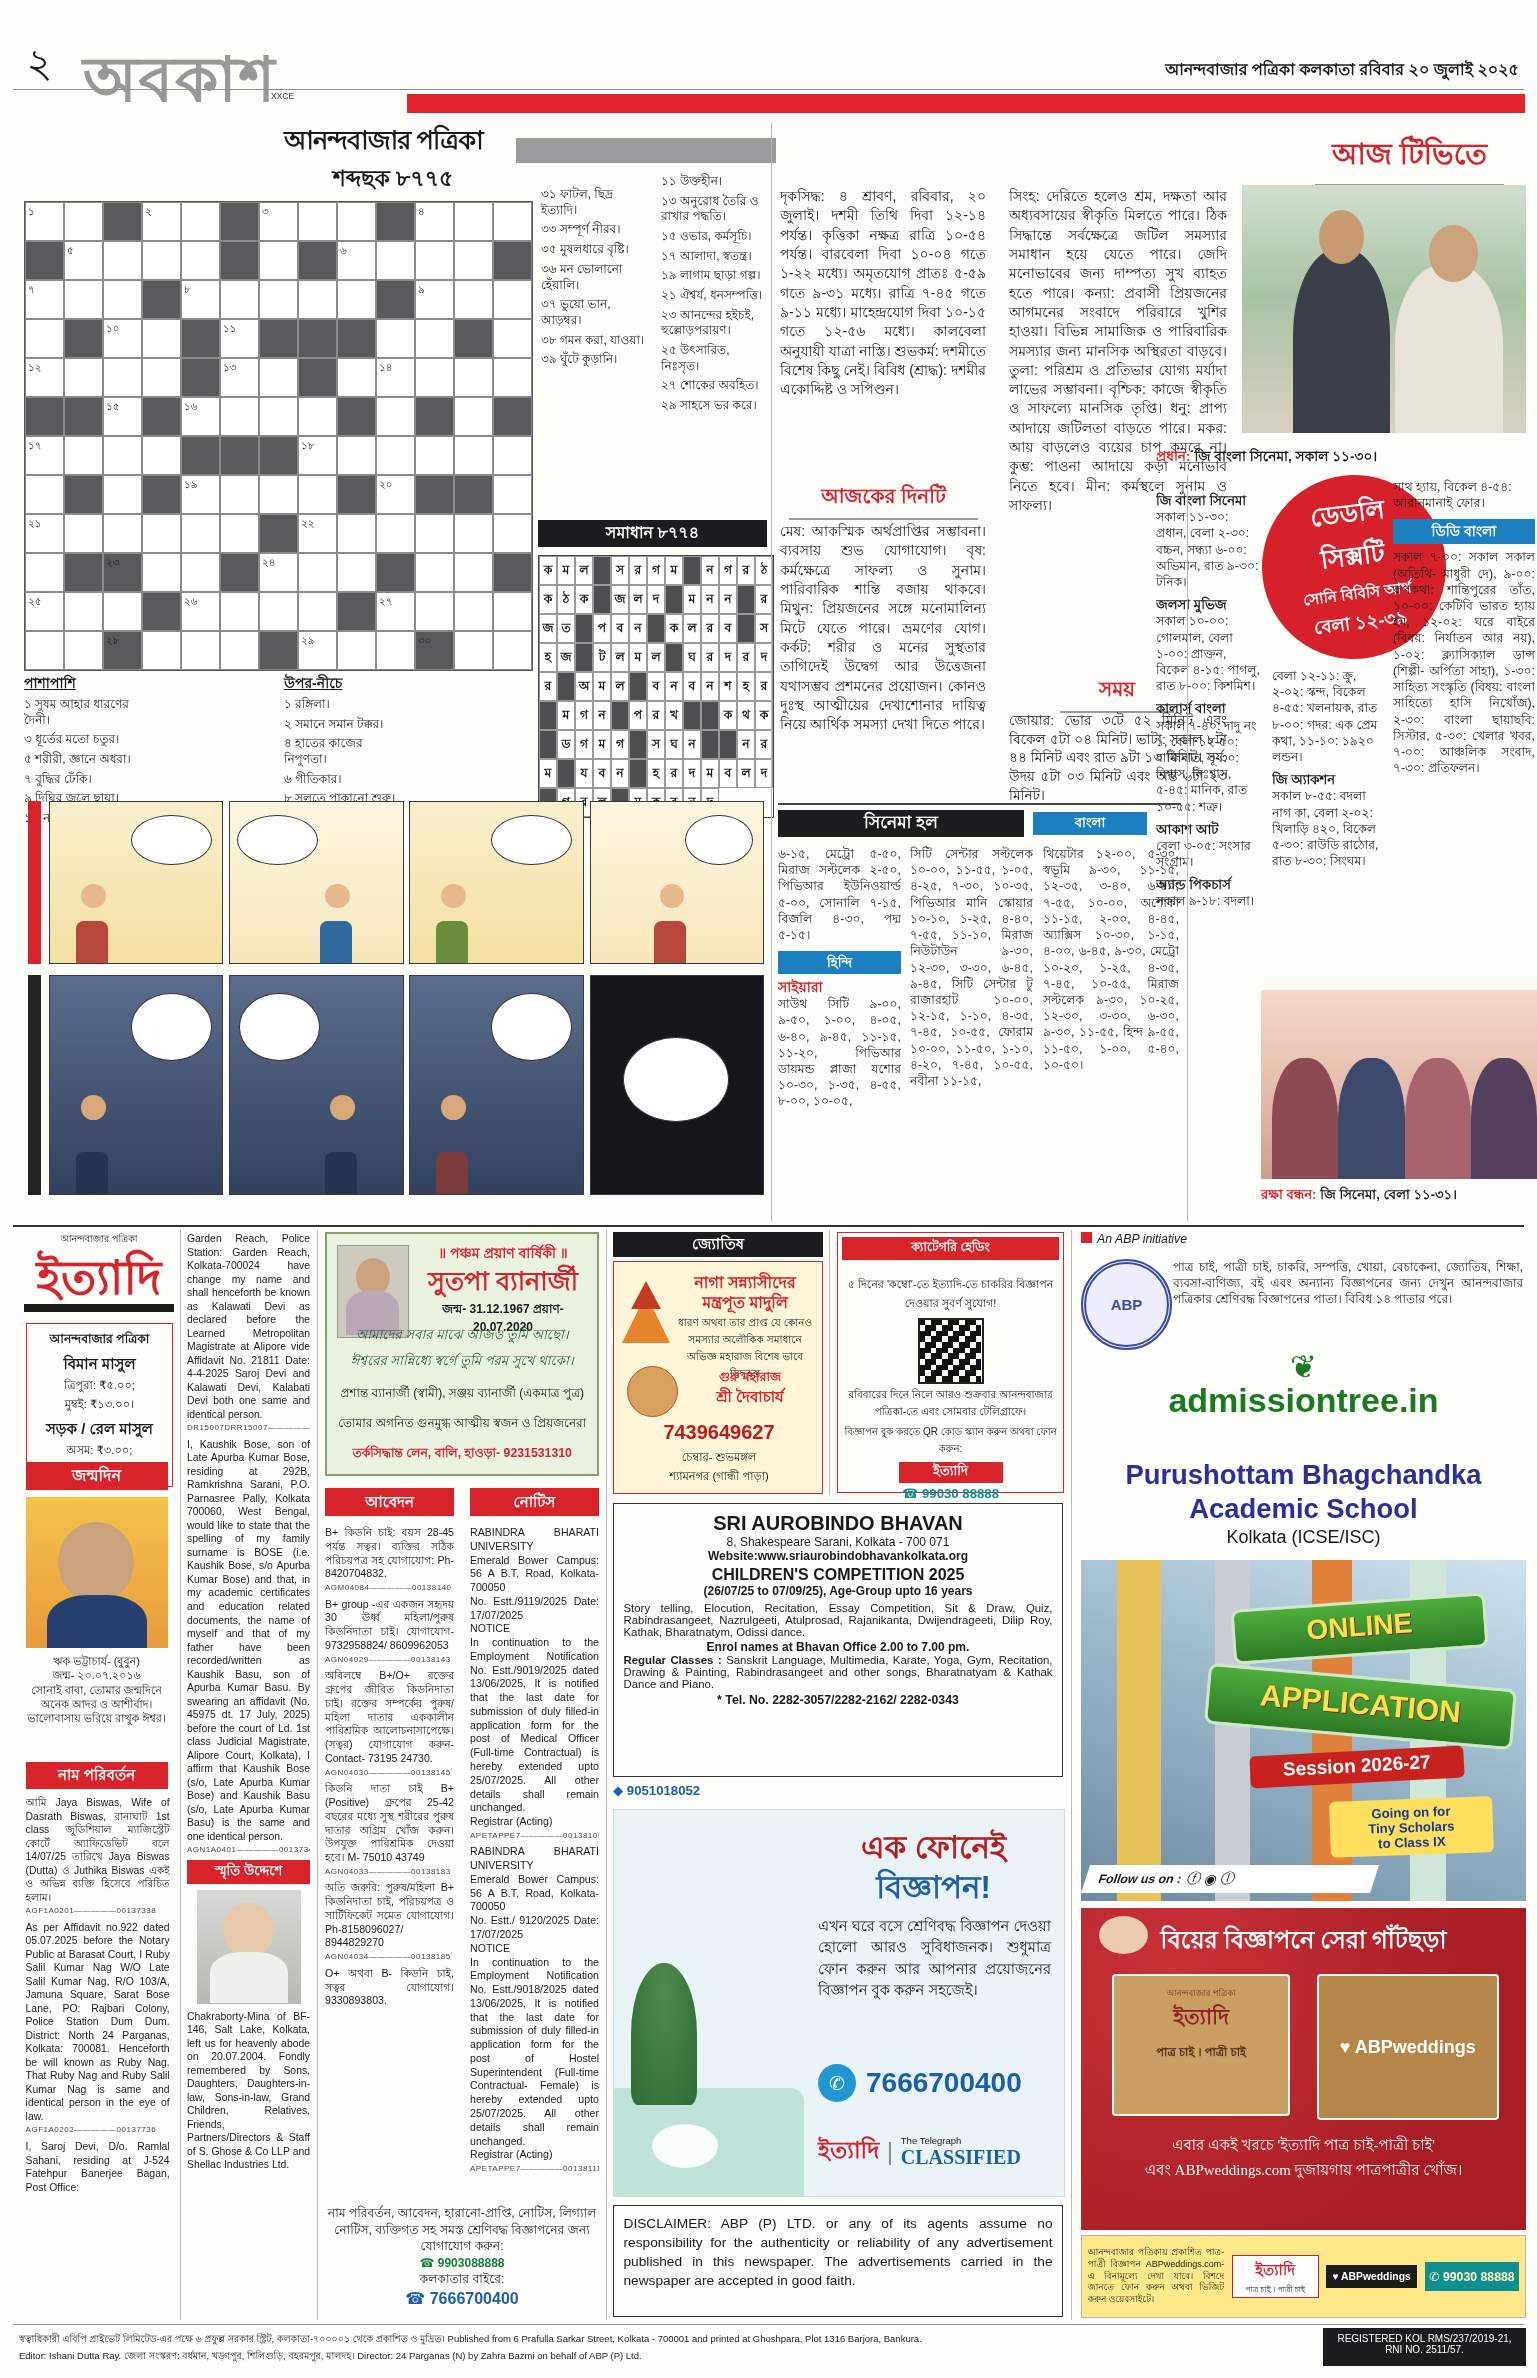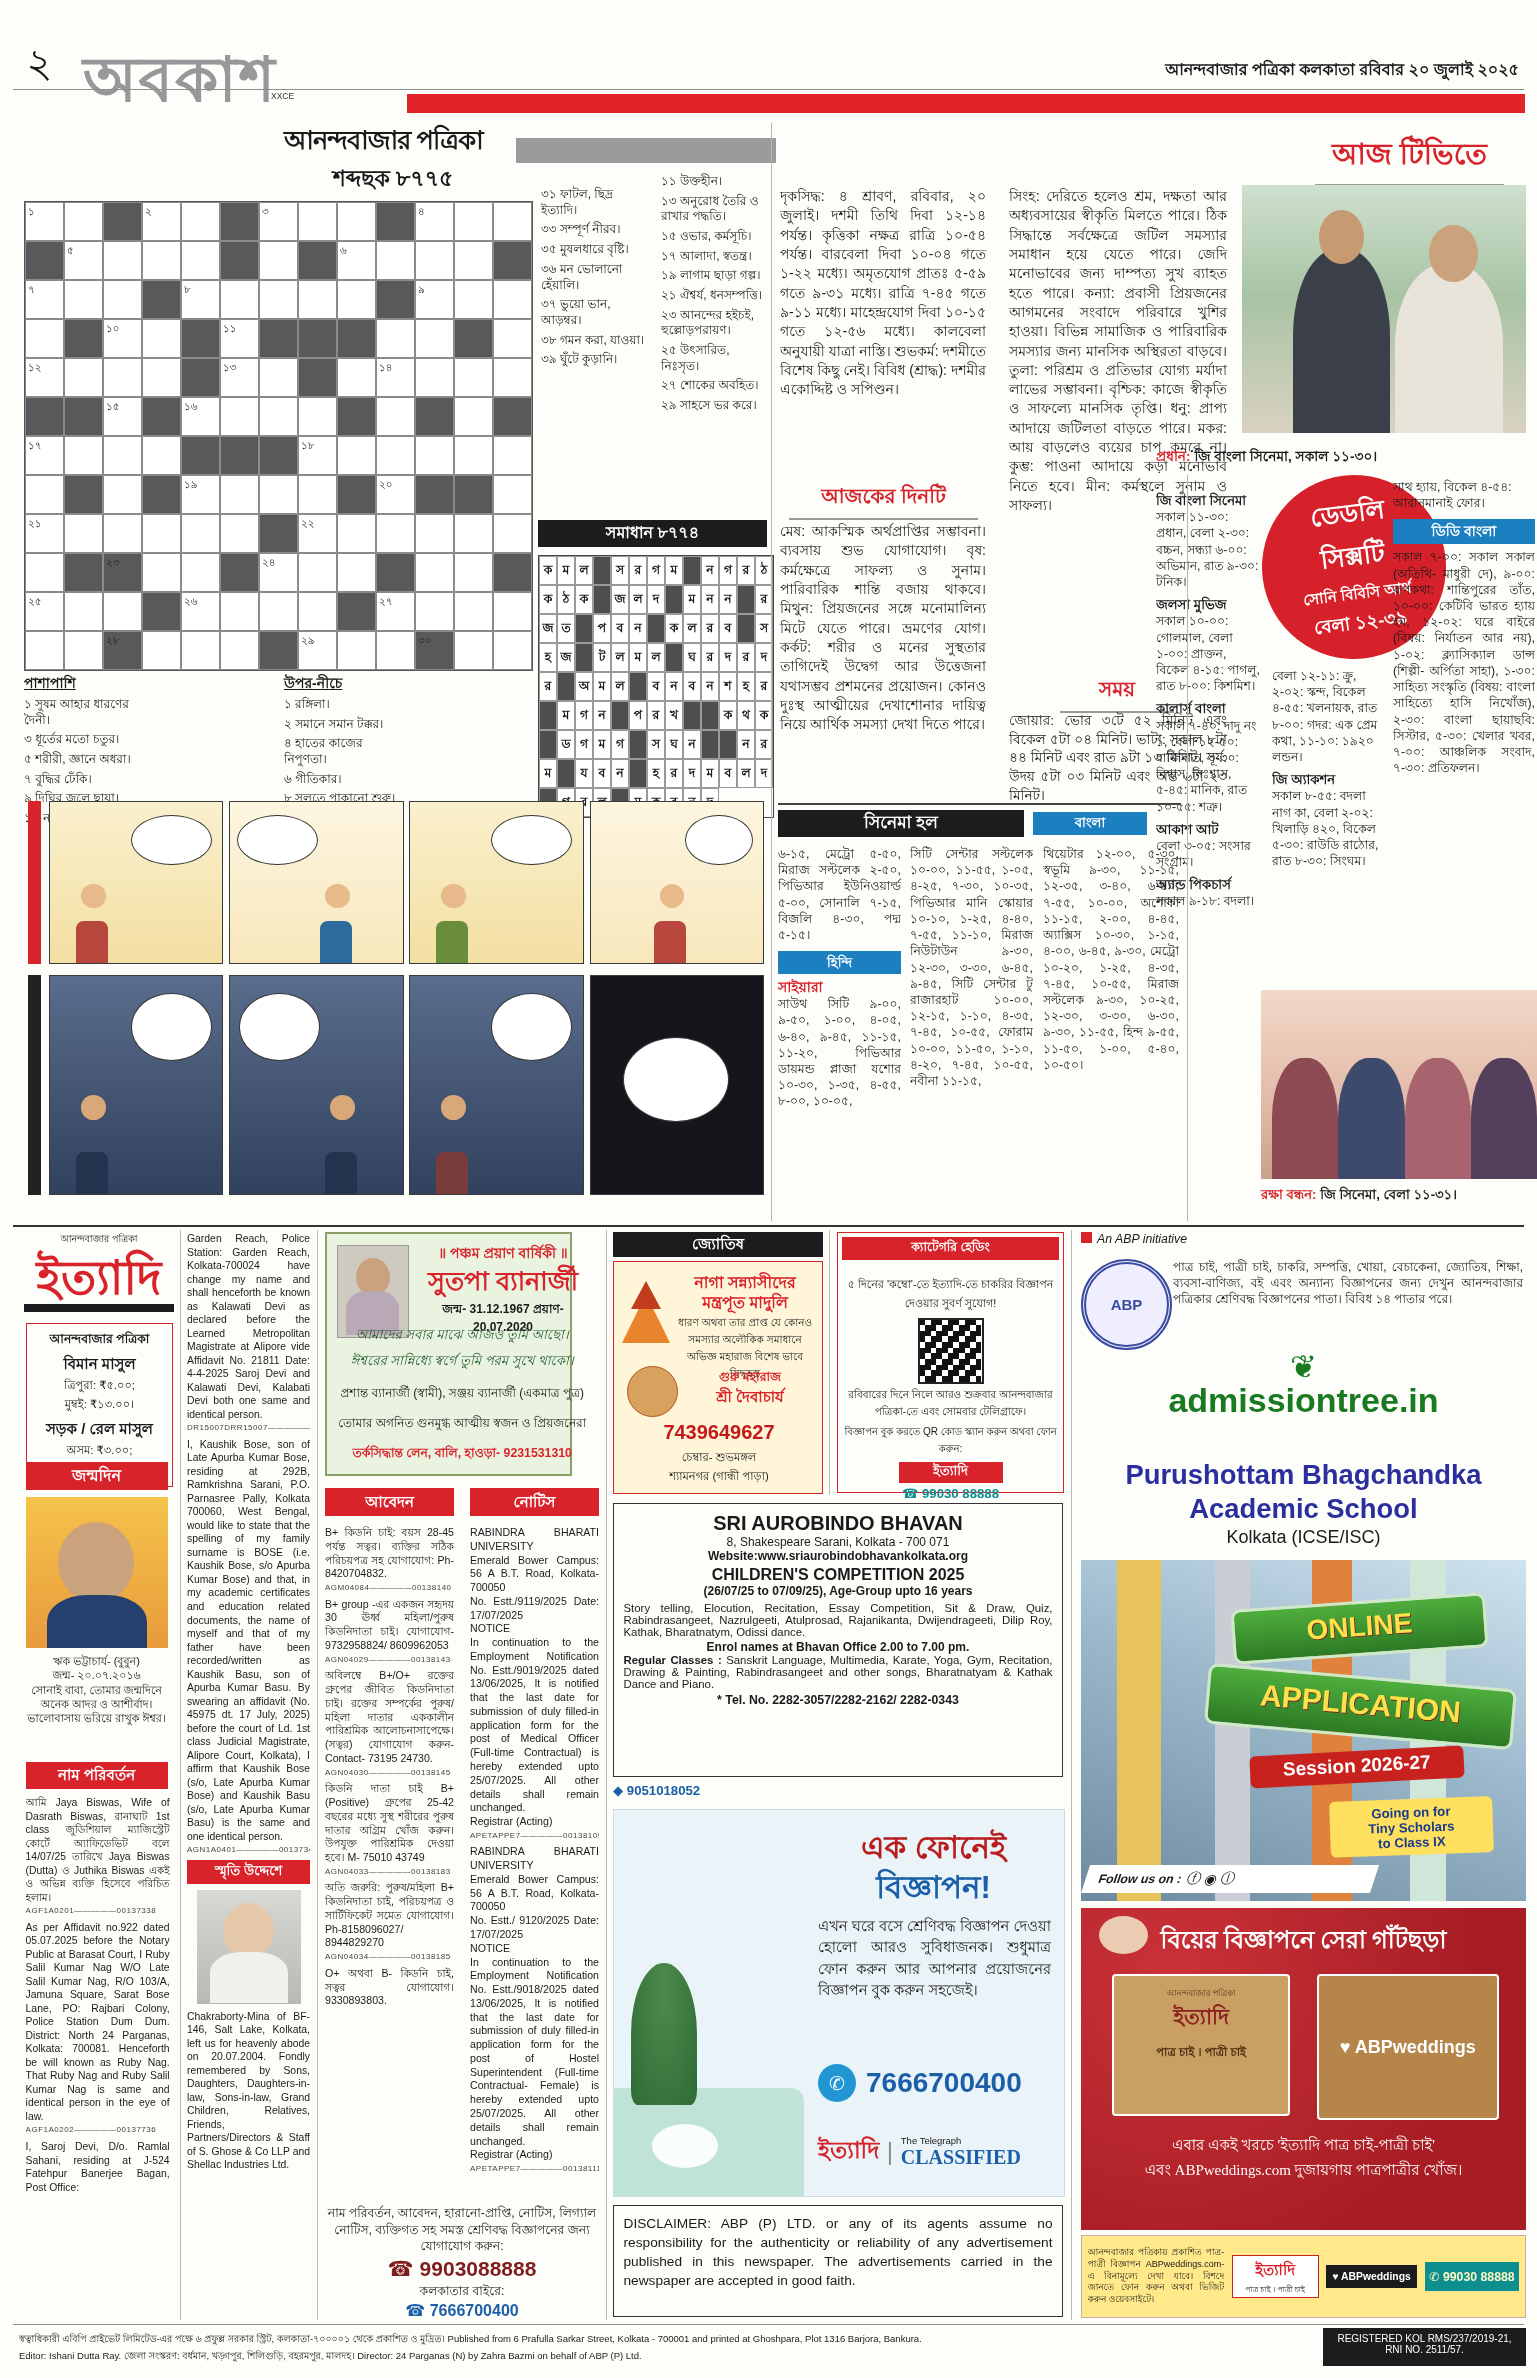--- a/index.html
+++ b/index.html
@@ -607,21 +607,21 @@
     <div class="smalltxt j">I, Kaushik Bose, son of Late Apurba Kumar Bose, residing at 292B, Ramkrishna Sarani, P.O. Parnasree Pally, Kolkata 700060, West Bengal, would like to state that the spelling of my family surname is BOSE (i.e. Kaushik Bose, s/o Apurba Kumar Bose) and that, in my academic certificates and education related documents, the name of myself and that of my father have been recorded/written as Kaushik Basu, son of Apurba Kumar Basu. By swearing an affidavit (No. 45975 dt. 17 July, 2025) before the court of Ld. 1st class Judicial Magistrate, Alipore Court, Kolkata), I affirm that Kaushik Bose (s/o, Late Apurba Kumar Bose) and Kaushik Basu (s/o, Late Apurba Kumar Basu) is the same and one identical person.</div>
     <div class="idline">AGN1A0401—————00137345</div>
     <div class="redbar" style="height:24.6px;font-size:13.2px;margin:5.7px 0">স্মৃতি উদ্দেশে</div>
     <div style="width:104px;height:114px;margin:0 auto;background:linear-gradient(180deg,#d8d8d4,#b9b9b4);position:relative">
       <i class="abs" style="left:26.5px;top:13.2px;width:51px;height:55px;border-radius:50%;background:#e6c8ab"></i>
       <i class="abs" style="left:13.2px;top:62px;width:78px;height:51px;border-radius:40% 40% 0 0;background:#f0f0ec"></i>
     </div>
     <div class="smalltxt j" style="margin-top:5.7px">Chakraborty-Mina of BF-146, Salt Lake, Kolkata, left us for heavenly abode on 20.07.2004. Fondly remembered by Sons, Daughters, Daughters-in-law, Sons-in-law, Grand Children, Relatives, Friends, Partners/Directors &amp; Staff of S. Ghose &amp; Co LLP and Shellac Industries Ltd.</div>
   </div>
 
-  <div class="abs" style="left:325px;top:1232px;width:247px;height:244px;border:2.8px solid #8aa06a;background:#eaf2e0;padding:18px;box-sizing:border-box">
+  <div class="abs" style="left:325px;top:1232px;width:274px;height:244px;border:2.8px solid #8aa06a;background:#eaf2e0;padding:18px;box-sizing:border-box">
     <div class="abs" style="left:9.5px;top:11.4px;width:70px;height:91px;background:#cfcac0;border:0.9px solid #999">
       <i class="abs" style="left:18px;top:11.4px;width:34px;height:38px;border-radius:50%;background:#caa280"></i>
       <i class="abs" style="left:8.5px;top:45px;width:53px;height:44px;border-radius:40% 40% 0 0;background:#b9a8b5"></i>
     </div>
     <div class="abs c red b" style="left:85px;top:7.6px;width:182px;font-size:14px">॥ পঞ্চম প্রয়াণ বার্ষিকী ॥</div>
     <div class="abs c red b" style="left:85px;top:28px;width:182px;font-size:25.6px">সুতপা ব্যানার্জী</div>
     <div class="abs c b" style="left:85px;top:66px;width:182px;font-size:12px">জন্ম- 31.12.1967    প্রয়াণ- 20.07.2020</div>
     <div class="abs c" style="left:5.7px;top:91px;width:259px;font-size:13.2px;color:#1e5c2e;font-style:italic">আমাদের সবার মাঝে আজও তুমি আছো।</div>
     <div class="abs c" style="left:5.7px;top:117px;width:259px;font-size:13.2px;color:#1e5c2e;font-style:italic">ঈশ্বরের সান্নিধ্যে স্বর্গে তুমি পরম সুখে থাকো।</div>
     <div class="abs c" style="left:5.7px;top:150px;width:259px;font-size:12px">প্রশান্ত ব্যানার্জী (স্বামী), সঞ্জয় ব্যানার্জী (একমাত্র পুত্র)</div>
@@ -655,21 +655,21 @@
     <div class="kc j pre">RABINDRA BHARATI UNIVERSITY
 Emerald Bower Campus: 56 A B.T. Road, Kolkata-700050
 No. Estt./ 9120/2025   Date: 17/07/2025
 NOTICE
 In continuation to the Employment Notification No. Estt./9018/2025 dated 13/06/2025, It is notified that the last date for submission of duly filled-in application form for the post of Hostel Superintendent (Full-time Contractual- Female) is hereby extended upto 25/07/2025. All other details shall remain unchanged.
 Registrar (Acting)</div>
     <div class="idline">APETAPPE7—————00138111</div>
   </div>
   <div class="abs c" style="left:325px;top:2205px;width:274px;font-size:12.3px;line-height:1.35">
     <span>নাম পরিবর্তন, আবেদন, হারানো-প্রাপ্তি, নোটিস, লিগ্যাল নোটিস, ব্যক্তিগত সহ সমস্ত শ্রেণিবদ্ধ বিজ্ঞাপনের জন্য যোগাযোগ করুন:</span>
-    <div class="b" style="font-size:21px;color:#7f1d1d">☎ <span>9903088888</span></div>
+    <div class="b" style="font-size:12px;color:#15803d">☎ <span>9903088888</span></div>
     <span>কলকাতার বাইরে:</span>
     <div class="b" style="font-size:16px;color:#1b5fa8">☎ <span>7666700400</span></div>
   </div>
 
   <div class="abs blackbar" style="left:613px;top:1232px;width:210px;height:24.6px;font-size:15px">জ্যোতিষ</div>
   <div class="abs" style="left:613px;top:1261px;width:210px;height:233px;border:1.9px solid #d9232b;background:#fff6da;box-sizing:border-box;overflow:hidden">
     <i class="abs" style="left:7.6px;top:32px;width:0;height:0;border-left:24.6px solid transparent;border-right:24.6px solid transparent;border-bottom:49px solid #e8852c"></i>
     <i class="abs" style="left:17px;top:19px;width:0;height:0;border-left:15px solid transparent;border-right:15px solid transparent;border-bottom:28px solid #c23c1e"></i>
     <div class="abs c red b" style="left:57px;top:7.6px;width:148px;font-size:16px">নাগা সন্ন্যাসীদের</div>
     <div class="abs c red b" style="left:57px;top:28px;width:148px;font-size:16px">মন্ত্রপূত মাদুলি</div>

